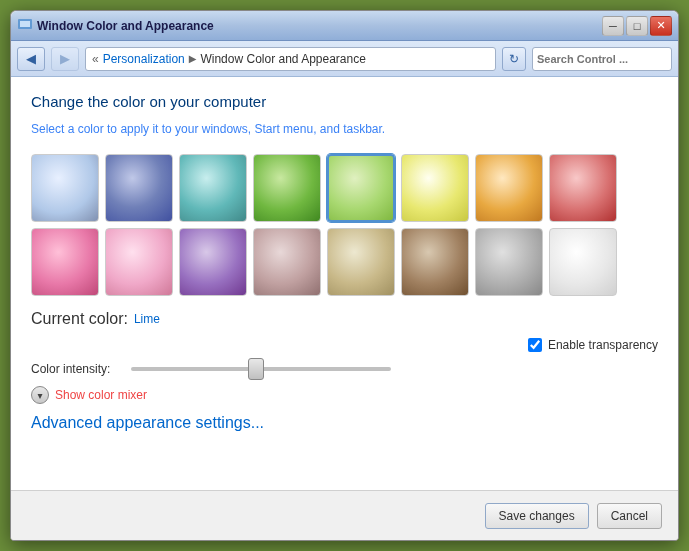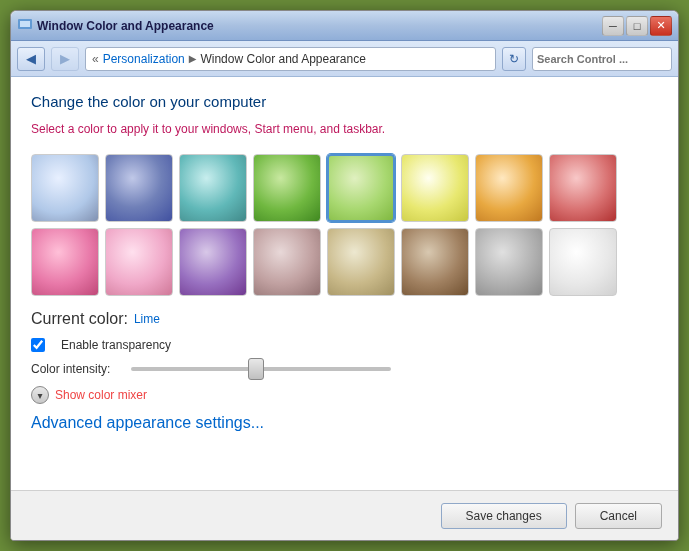--- a/index.html
+++ b/index.html
@@ -159,21 +159,21 @@
     }
 
     .page-title {
       font-size: 15px;
       color: #003a78;
       font-weight: normal;
       margin-bottom: 2px;
     }
     .page-subtitle {
       font-size: 12px;
-      color: #be185d;
+      color: #3b82f6;
       margin-bottom: 8px;
     }
 
     
     .color-grid {
       display: flex;
       flex-direction: column;
       gap: 6px;
     }
     .color-row {
@@ -224,21 +224,22 @@
     }
     .current-color-value {
       color: #0066cc;
       font-size: 12px;
     }
 
     
     .checkbox-row {
       display: flex;
       align-items: center;
-      gap: 16px;
+      gap: 6px;
+      justify-content: flex-end;
     }
     .checkbox-row input[type=checkbox] {
       width: 14px;
       height: 14px;
       cursor: pointer;
     }
     .checkbox-label {
       font-size: 12px;
       color: #333;
       cursor: pointer;
@@ -314,21 +315,21 @@
       background: #f0f0f0;
       border-top: 1px solid #d0d0d0;
       display: flex;
       align-items: center;
       justify-content: flex-end;
       padding: 0 16px;
       gap: 8px;
     }
     .footer-btn {
       height: 26px;
-      padding: 0 24px;
+      padding: 0 13px;
       border-radius: 3px;
       border: 1px solid #aaa;
       background: linear-gradient(to bottom, #f8f8f8, #e0e0e0);
       font-size: 12px;
       color: #333;
       cursor: pointer;
     }
     .footer-btn.primary { border-color: #90a8c8; }
   </style>
 </head>

